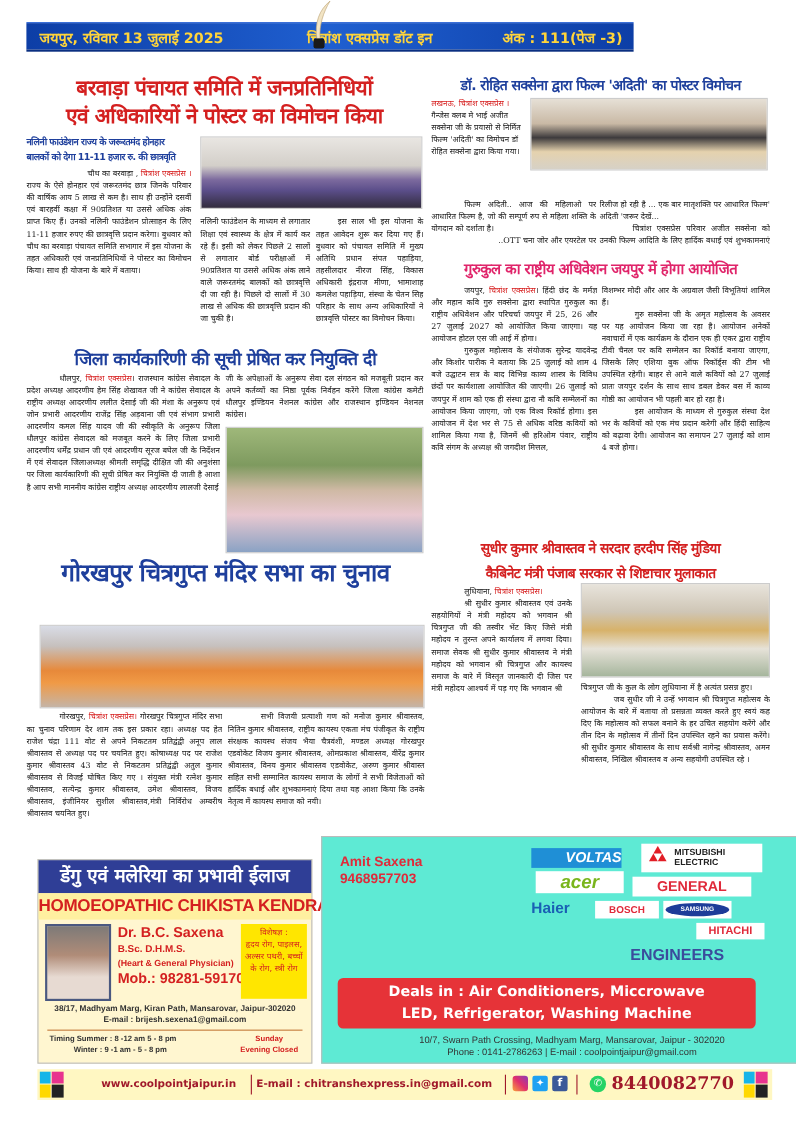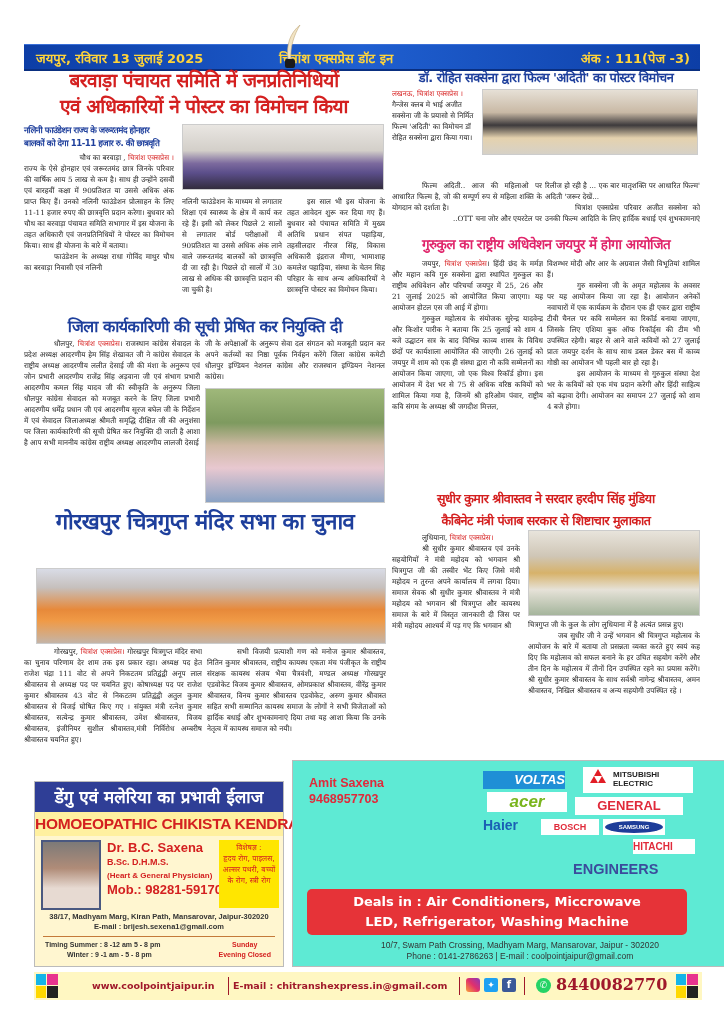--- a/index.html
+++ b/index.html
@@ -1,18 +1,18 @@
 <!DOCTYPE html>
 <html><head>
 <meta charset="utf-8">
 <style>
 *{box-sizing:border-box;margin:0;padding:0}
 body{width:724px;height:1024px;background:#fff;font-family:"DejaVu Sans",sans-serif;position:relative;overflow:hidden;color:#222}
 .abs{position:absolute}
-.masthead{left:24px;top:44px;width:676px;height:27px;background:linear-gradient(90deg,#0d3ea6,#1f5fd0 50%,#0d3ea6);border-top:1px solid #3a6fd8;border-bottom:2px solid #0a2f80}
+.masthead{left:24px;top:20px;width:552px;height:27px;background:linear-gradient(90deg,#0d3ea6,#1f5fd0 50%,#0d3ea6);border-top:1px solid #3a6fd8;border-bottom:2px solid #0a2f80}
 .masthead .l,.masthead .c,.masthead .r{position:absolute;top:4px;color:#ffd43a;font-weight:bold;font-size:13px;white-space:nowrap}
 .masthead .l{left:12px}.masthead .c{left:255px}.masthead .r{right:10px}
 .quill{position:absolute;left:252px;top:-20px;width:30px;height:44px}
 .ht{font-family:"DejaVu Sans",sans-serif;font-weight:bold;white-space:nowrap;text-align:center;letter-spacing:-0.5px}
 .body{font-family:"DejaVu Serif",serif;font-size:7.2px;line-height:11px;color:#222;text-align:justify;overflow:hidden}
 .body .red{color:#d61c1c}
 .photo{overflow:hidden;border:1px solid #ccc}
 .ad{border:1px solid #bbb}
 </style>
 </head>
@@ -33,21 +33,20 @@
   <div>एवं अधिकारियों ने पोस्टर का विमोचन किया</div>
 </div>
 <div class="abs ht" style="left:24px;top:124px;width:150px;font-size:8.6px;color:#1e3f9c;line-height:13px;text-align:left">
   <div>नलिनी फाउंडेशन राज्य के जरूरतमंद होनहार</div>
   <div>बालकों को देगा 11-11 हजार रु. की छात्रवृति</div>
 </div>
 <div class="abs photo" style="left:182px;top:124px;width:202px;height:66px;background:linear-gradient(180deg,#e9e6e2 0%,#d3cfc9 40%,#7c6a9e 60%,#5b4e8a 75%,#322c3d 100%)"></div>
 <div class="abs body" style="left:24px;top:152px;width:150px;height:156px">
   <div style="text-align:right"><span>चौथ का बरवाड़ा , </span><span class="red">चित्रांश एक्सप्रेस ।</span></div>
   <div>राज्य के ऐसे होनहार एवं जरूरतमंद छात्र जिनके परिवार की वार्षिक आय 5 लाख से कम है। साथ ही उन्होंने दसवीं एवं बारहवीं कक्षा में 90प्रतिशत या उससे अधिक अंक प्राप्त किए हैं। उनको नलिनी फाउंडेशन प्रोत्साहन के लिए 11-11 हजार रुपए की छात्रवृत्ति प्रदान करेगा। बुधवार को चौथ का बरवाड़ा पंचायत समिति सभागार में इस योजना के तहत अधिकारी एवं जनप्रतिनिधियों ने पोस्टर का विमोचन किया। साथ ही योजना के बारे में बताया।</div>
-  <div style="text-indent:30px">फाउंडेशन के अध्यक्ष राधा गोविंद माथुर चौथ का बरवाड़ा निवासी एवं नलिनी</div>
 </div>
 <div class="abs body" style="left:182px;top:196px;width:100px;height:115px">नलिनी फाउंडेशन के माध्यम से लगातार शिक्षा एवं स्वास्थ्य के क्षेत्र में कार्य कर रहे हैं। इसी को लेकर पिछले 2 सालों से लगातार बोर्ड परीक्षाओं में 90प्रतिशत या उससे अधिक अंक लाने वाले जरूरतमंद बालकों को छात्रवृत्ति दी जा रही है। पिछले दो सालों में 30 लाख से अधिक की छात्रवृत्ति प्रदान की जा चुकी है।</div>
 <div class="abs body" style="left:287px;top:196px;width:98px;height:115px;text-indent:20px">इस साल भी इस योजना के तहत आवेदन शुरू कर दिया गए हैं। बुधवार को पंचायत समिति में मुख्य अतिथि प्रधान संपत पहाड़िया, तहसीलदार नीरज सिंह, विकास अधिकारी इंद्रराज मीणा, भामाशाह कमलेश पहाड़िया, संस्था के चेतन सिह परिहार के साथ अन्य अधिकारियों ने छात्रवृत्ति पोस्टर का विमोचन किया।</div>
 
 <div class="abs ht" style="left:392px;top:68px;width:308px;font-size:12.8px;color:#1e3f9c">डॉ. रोहित सक्सेना द्वारा फिल्म 'अदिती' का पोस्टर विमोचन</div>
 <div class="abs body" style="left:392px;top:88px;width:88px;height:90px;text-align:left">
   <div class="red">लखनऊ, चित्रांश एक्सप्रेस ।</div>
   <div>गैन्जेस क्लब मे भाई अजीत सक्सेना जी के प्रयासो से निर्मित फिल्म 'अदिती' का विमोचन डॉ रोहित सक्सेना द्वारा किया गया।</div>
 </div>
 <div class="abs photo" style="left:482px;top:89px;width:216px;height:66px;background:linear-gradient(180deg,#e6e0d6 0%,#c9b9a5 35%,#3d3a3c 55%,#e5d2ae 75%,#d6d1c7 100%)"></div>
@@ -55,21 +54,21 @@
   <div style="text-indent:30px">फिल्म अदिती.. आज की महिलाओ पर आधारित फिल्म है, जो की सम्पूर्ण रुप से महिला शक्ति के योगदान को दर्शाता है।</div>
   <div style="text-align:right">..OTT चना जोर और एयरटेल पर</div>
 </div>
 <div class="abs body" style="left:545px;top:180px;width:155px;height:44px">
   <div>रिलीज हो रही है ... एक बार मातृशक्ति पर आधारित फिल्म' अदिती 'जरूर देखें...</div>
   <div style="text-indent:30px">चित्रांश एक्सप्रेस परिवार अजीत सक्सेना को उनकी फिल्म आदिति के लिए हार्दिक बधाई एवं शुभकामनाएं प्रेषित करता है।</div>
 </div>
 
 <div class="abs ht" style="left:392px;top:235px;width:308px;font-size:13.5px;color:#e0246a">गुरुकुल का राष्ट्रीय अधिवेशन जयपुर में होगा आयोजित</div>
 <div class="abs body" style="left:392px;top:258px;width:151px;height:228px">
-  <div style="text-indent:30px"><span>जयपुर, </span><span class="red">चित्रांश एक्सप्रेस</span><span>। हिंदी छंद के मर्मज्ञ और महान कवि गुरु सक्सेना द्वारा स्थापित गुरुकुल का राष्ट्रीय अधिवेशन और परिचर्चा जयपुर में 25, 26 और 21 जुलाई 2025 को आयोजित किया जाएगा। यह आयोजन होटल एस जी आई में होगा।</span></div>
+  <div style="text-indent:30px"><span>जयपुर, </span><span class="red">चित्रांश एक्सप्रेस</span><span>। हिंदी छंद के मर्मज्ञ और महान कवि गुरु सक्सेना द्वारा स्थापित गुरुकुल का राष्ट्रीय अधिवेशन और परिचर्चा जयपुर में 25, 26 और 27 जुलाई 2027 को आयोजित किया जाएगा। यह आयोजन होटल एस जी आई में होगा।</span></div>
   <div style="text-indent:30px">गुरुकुल महोत्सव के संयोजक सुरेन्द्र यादवेन्द्र और किशोर पारीक ने बताया कि 25 जुलाई को शाम 4 बजे उद्घाटन सत्र के बाद विभिन्न काव्य शास्त्र के विविध छंदों पर कार्यशाला आयोजित की जाएगी। 26 जुलाई को जयपुर में शाम को एक ही संस्था द्वारा नौ कवि सम्मेलनों का आयोजन किया जाएगा, जो एक विश्व रिकॉर्ड होगा। इस आयोजन में देश भर से 75 से अधिक वरिष्ठ कवियों को शामिल किया गया है, जिनमें श्री हरिओम पंवार, राष्ट्रीय कवि संगम के अध्यक्ष श्री जगदीश मित्तल,</div>
 </div>
 <div class="abs body" style="left:547px;top:258px;width:153px;height:228px">
   <div>विशम्भर मोदी और आर के अग्रवाल जैसी विभूतियां शामिल हैं।</div>
   <div style="text-indent:30px">गुरु सक्सेना जी के अमृत महोत्सव के अवसर पर यह आयोजन किया जा रहा है। आयोजन अनेकों नवाचारों में एक कार्यक्रम के दौरान एक ही एकर द्वारा राष्ट्रीय टीवी चैनल पर कवि सम्मेलन का रिकॉर्ड बनाया जाएगा, जिसके लिए एशिया बुक ऑफ रिकॉर्ड्स की टीम भी उपस्थित रहेगी। बाहर से आने वाले कवियों को 27 जुलाई प्रातः जयपुर दर्शन के साथ साथ डबल डेकर बस में काव्य गोष्ठी का आयोजन भी पहली बार हो रहा है।</div>
   <div style="text-indent:30px">इस आयोजन के माध्यम से गुरुकुल संस्था देश भर के कवियों को एक मंच प्रदान करेगी और हिंदी साहित्य को बढ़ावा देगी। आयोजन का समापन 27 जुलाई को शाम 4 बजे होगा।</div>
 </div>
 
 <div class="abs ht" style="left:24px;top:315px;width:362px;font-size:16px;color:#1e3f9c">जिला कार्यकारिणी की सूची प्रेषित कर नियुक्ति दी</div>
 <div class="abs body" style="left:24px;top:338px;width:176px;height:165px">
@@ -144,21 +143,21 @@
       </svg>
     <div style="position:absolute;left:30px;top:3px;font-size:8px;font-weight:bold;line-height:9px;font-family:'Liberation Sans',sans-serif;width:76px">MITSUBISHI ELECTRIC</div>
   </div>
   <div style="position:absolute;left:194px;top:31px;width:80px;height:20px;background:#fff;color:#7ab51d;font-weight:bold;font-style:italic;font-size:17px;text-align:center;line-height:20px;font-family:'Liberation Sans',sans-serif">acer</div>
   <div style="position:absolute;left:282px;top:36px;width:108px;height:18px;background:#fff;color:#e02a3a;font-weight:bold;font-size:13px;text-align:center;line-height:18px;font-family:'Liberation Sans',sans-serif">GENERAL</div>
   <div style="position:absolute;left:190px;top:56px;color:#1a5fb4;font-weight:bold;font-size:14px;font-family:'Liberation Sans',sans-serif">Haier</div>
   <div style="position:absolute;left:248px;top:58px;width:58px;height:16px;background:#fff;color:#e02a3a;font-weight:bold;font-size:9px;text-align:center;line-height:16px;font-family:'Liberation Sans',sans-serif">BOSCH</div>
   <div style="position:absolute;left:310px;top:58px;width:62px;height:16px;background:#fff;padding:2px">
     <div style="width:100%;height:100%;background:#1d3c99;border-radius:50%;color:#fff;font-size:6px;text-align:center;line-height:12px;font-weight:bold;font-family:'Liberation Sans',sans-serif">SAMSUNG</div>
   </div>
-  <div style="position:absolute;left:340px;top:78px;width:62px;height:15px;background:#fff;color:#e02a3a;font-weight:bold;font-size:10px;line-height:15px;font-family:'Liberation Sans',sans-serif">HITACHI</div>
+  <div style="position:absolute;left:340px;top:78px;width:62px;height:15px;background:#fff;color:#e02a3a;font-weight:bold;font-size:10px;text-align:center;line-height:15px;font-family:'Liberation Sans',sans-serif">HITACHI</div>
   <div style="position:absolute;left:280px;top:100px;color:#3b4c9c;font-family:'Liberation Sans',sans-serif;font-weight:bold;font-size:14.5px">ENGINEERS</div>
   <div style="position:absolute;left:14px;top:128px;width:380px;height:46px;background:#e63338;border-radius:5px;color:#fff;font-family:'DejaVu Sans',sans-serif;font-weight:bold;font-size:13px;text-align:center;line-height:20px;padding-top:3px">
     <div>Deals in : Air Conditioners, Miccrowave</div>
     <div>LED, Refrigerator, Washing Machine</div>
   </div>
   <div style="position:absolute;left:0;top:179px;width:100%;text-align:center;font-family:'Liberation Sans',sans-serif;font-size:8.5px;color:#333;line-height:11px">
     <div>10/7, Swarn Path Crossing, Madhyam Marg, Mansarovar, Jaipur - 302020</div>
     <div>Phone : 0141-2786263 | E-mail : coolpointjaipur@gmail.com</div>
   </div>
 </div>

